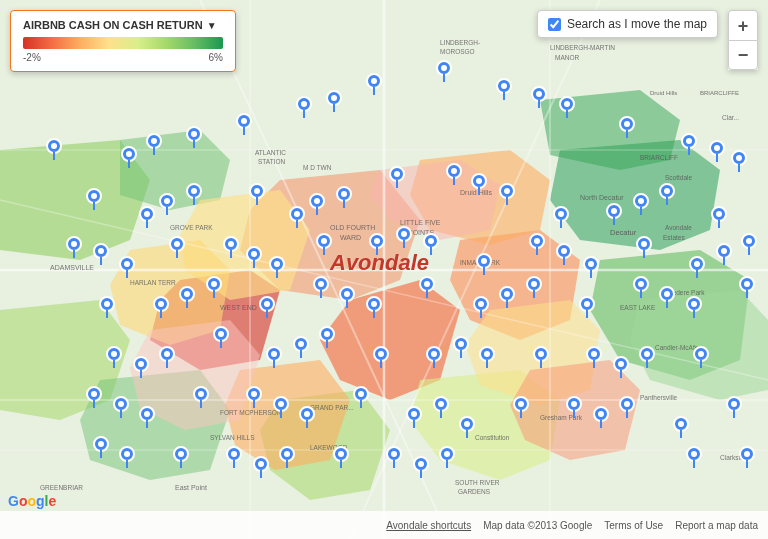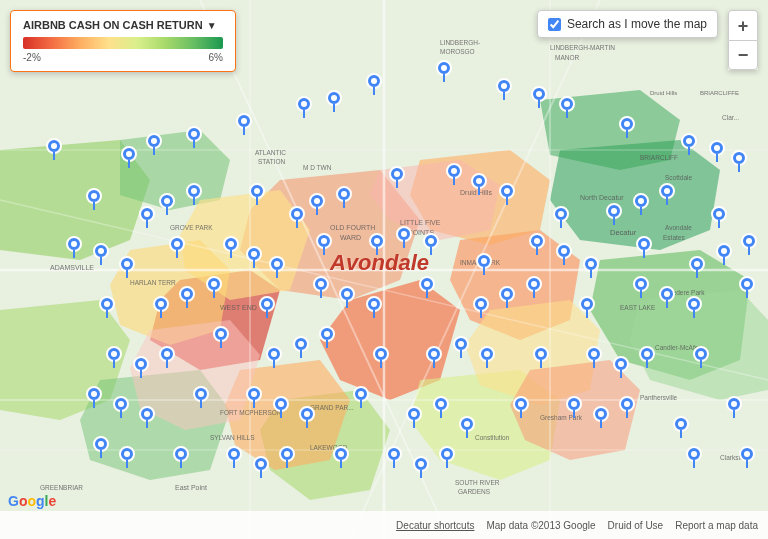--- a/index.html
+++ b/index.html
@@ -1102,18 +1102,18 @@
   <div id="zoom-controls">
     <div class="zoom-btn">+</div>
     <div class="zoom-btn">−</div>
   </div>
 
   <div id="google-logo">
     <span>G</span><span>o</span><span>o</span><span>g</span><span>l</span><span>e</span>
   </div>
 
   <div id="bottom-bar">
-    <span style="cursor:pointer; text-decoration:underline;">Decatur shortcuts</span>
+    <span style="cursor:pointer; text-decoration:underline;">Avondale shortcuts</span>
     <span>Map data ©2013 Google</span>
-    <a href="#">Druid of Use</a>
+    <a href="#">Terms of Use</a>
     <a href="#">Report a map data</a>
   </div>
 </div>
 
 </body></html>

